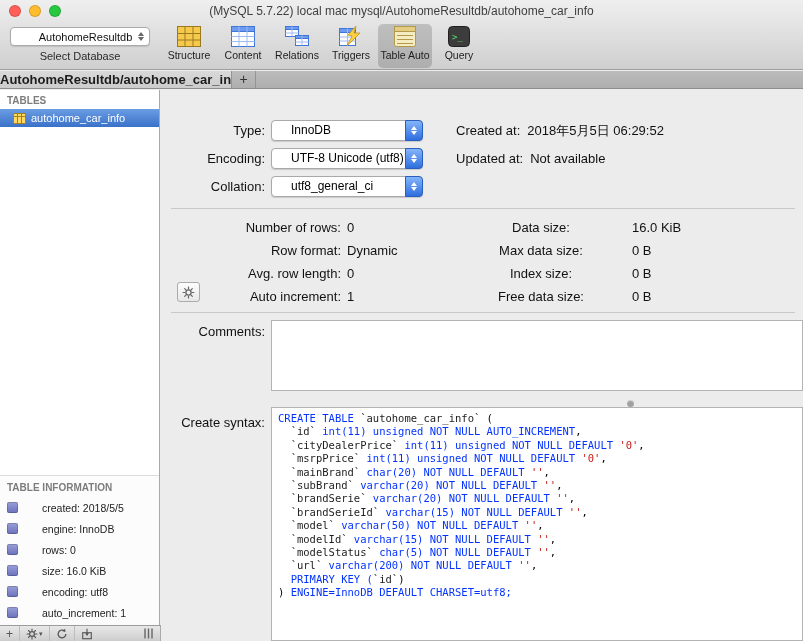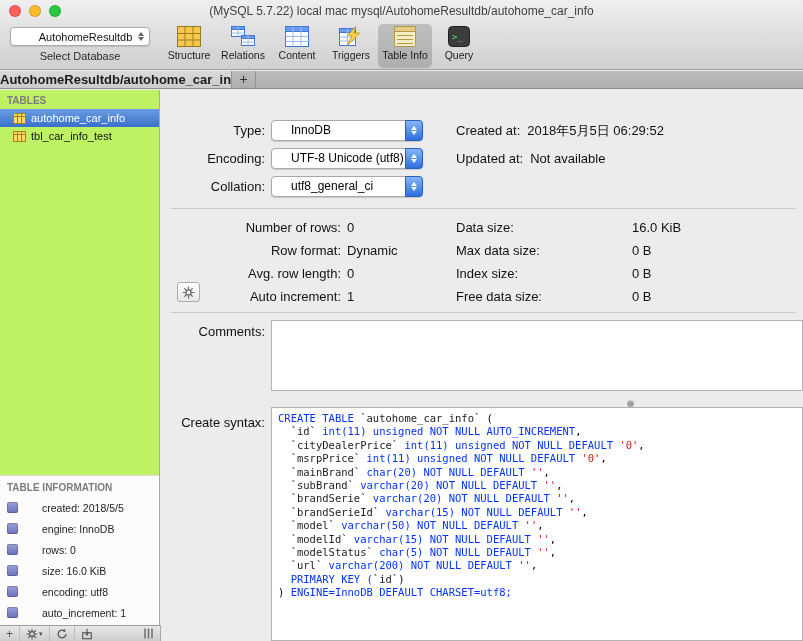--- a/index.html
+++ b/index.html
@@ -35,21 +35,21 @@
   
   .tabbar { position:absolute; top:71px; left:0; right:0; height:18px;
             background:linear-gradient(#bcbcbc,#aeaeae); border-bottom:1px solid #8d8d8d; display:flex; }
   .tab-active { width:232px; background:linear-gradient(#d9d9d9,#cccccc); border-right:1px solid #949494;
                 font-size:13px; font-weight:bold; color:#1c1c1c; text-align:right; line-height:17px;
                 overflow:hidden; white-space:nowrap; }
   .tab-plus { width:24px; border-right:1px solid #949494; text-align:center; line-height:16px;
               color:#333; font-size:14px; }
 
   
-  .sidebar { position:absolute; top:90px; left:0; width:160px; bottom:16px; background:#bef264;
+  .sidebar { position:absolute; top:90px; left:0; width:160px; bottom:16px; background:#ffffff;
              border-right:1px solid #a9a9a9; }
   .tables-header { padding:5px 7px 3px; font-size:10px; font-weight:bold; color:#7c7c7c; }
   .table-row { height:18px; display:flex; align-items:center; gap:5px; padding-left:13px;
                font-size:11px; color:#111; }
   .table-row.selected { background:linear-gradient(#6b9de4,#3a71c9); color:#fff; }
   .info-section { position:absolute; left:0; right:0; bottom:0; border-top:1px solid #dcdcdc;
                   padding:3px 0 2px; background:#fcfcfc; }
   .info-header { font-size:10px; font-weight:bold; color:#7c7c7c; padding:3px 7px 4px; }
   .info-item { display:flex; align-items:center; gap:24px; padding:0 7px; height:21px;
                font-size:10.5px; color:#222; }
@@ -79,21 +79,21 @@
                    justify-content:center; gap:1px; background:linear-gradient(#85b5fa,#2e6ede);
                    border:1px solid #2a5fc0; }
   .popup-stepper .tri.up { border-bottom-color:#fff; }
   .popup-stepper .tri.dn { border-top-color:#fff; }
   .meta-row { position:absolute; left:295px; line-height:21px; font-size:13px; color:#111; white-space:nowrap; }
   .meta-row .val { margin-left:7px; }
   .divider { position:absolute; left:10px; right:8px; height:1px; background:#c9c9c9; }
   .stat-label-l { position:absolute; left:0; width:180px; text-align:right; font-size:13px;
                   line-height:16px; color:#111; white-space:nowrap; }
   .stat-val-l   { position:absolute; left:186px; font-size:13px; line-height:16px; color:#111; white-space:nowrap; }
-  .stat-label-r { position:absolute; left:295px; width:170px; text-align:left; font-size:13px;
+  .stat-label-r { position:absolute; left:295px; width:170px; text-align:center; font-size:13px;
                   line-height:16px; color:#111; white-space:nowrap; }
   .stat-val-r   { position:absolute; left:471px; font-size:13px; line-height:16px; color:#111; white-space:nowrap; }
   .gear-button { position:absolute; left:16px; top:192px; width:23px; height:20px;
                  background:linear-gradient(#fdfdfd,#e7e7e7); border:1px solid #ababab; border-radius:3px;
                  display:flex; align-items:center; justify-content:center; }
   .comments-box { position:absolute; left:110px; top:230px; right:0; height:71px; background:#fff;
                   border:1px solid #b3b3b3; resize:none; font-family:"Liberation Sans",sans-serif;
                   font-size:12px; padding:3px 5px; outline:none; }
   .splitter-dot { position:absolute; left:466px; top:310px; width:7px; height:7px; border-radius:50%;
                   background:#a0a0a0; box-shadow:inset 0 1px 1px rgba(255,255,255,.6); }
@@ -130,53 +130,53 @@
     <div class="tool-items">
       <div class="tool-item">
         <svg width="24" height="21" viewBox="0 0 24 21">
           <rect x="0.5" y="0.5" width="23" height="20" fill="#f6c94c" stroke="#9a7a1e"></rect>
           <path d="M0.5 7.5H23.5 M0.5 14H23.5 M8 0.5V20.5 M16 0.5V20.5" stroke="#9a7a1e" fill="none"></path>
         </svg>
         <span class="tool-label">Structure</span>
       </div>
       <div class="tool-item">
         <svg width="24" height="21" viewBox="0 0 24 21">
+          <rect x="0.5" y="0.5" width="23" height="20" fill="#ffffff" stroke="#3f76d8"></rect>
+          <rect x="0.5" y="0.5" width="23" height="5" fill="#6d9bef" stroke="#3f76d8"></rect>
+          <path d="M0.5 10.5H23.5 M0.5 15.5H23.5 M8 0.5V20.5 M16 0.5V20.5" stroke="#9cbaf0" fill="none"></path>
+        </svg>
+        <span class="tool-label">Content</span>
+      </div>
+      <div class="tool-item">
+        <svg width="24" height="21" viewBox="0 0 24 21">
           <rect x="0.5" y="0.5" width="13" height="10" fill="#ffffff" stroke="#3f76d8"></rect>
           <rect x="0.5" y="0.5" width="13" height="3" fill="#6d9bef" stroke="#3f76d8"></rect>
           <path d="M0.5 7H13.5 M7 0.5V10.5" stroke="#9cbaf0" fill="none"></path>
           <rect x="10.5" y="9.5" width="13" height="10" fill="#ffffff" stroke="#3f76d8"></rect>
           <rect x="10.5" y="9.5" width="13" height="3" fill="#6d9bef" stroke="#3f76d8"></rect>
           <path d="M10.5 16H23.5 M17 9.5V19.5" stroke="#9cbaf0" fill="none"></path>
         </svg>
         <span class="tool-label">Relations</span>
       </div>
       <div class="tool-item">
         <svg width="24" height="21" viewBox="0 0 24 21">
-          <rect x="0.5" y="0.5" width="23" height="20" fill="#ffffff" stroke="#3f76d8"></rect>
-          <rect x="0.5" y="0.5" width="23" height="5" fill="#6d9bef" stroke="#3f76d8"></rect>
-          <path d="M0.5 10.5H23.5 M0.5 15.5H23.5 M8 0.5V20.5 M16 0.5V20.5" stroke="#9cbaf0" fill="none"></path>
-        </svg>
-        <span class="tool-label">Content</span>
-      </div>
-      <div class="tool-item">
-        <svg width="24" height="21" viewBox="0 0 24 21">
           <rect x="0.5" y="2.5" width="16" height="17" fill="#ffffff" stroke="#3f76d8"></rect>
           <rect x="0.5" y="2.5" width="16" height="4" fill="#6d9bef" stroke="#3f76d8"></rect>
           <path d="M0.5 11H16.5 M0.5 15H16.5 M8.5 2.5V19.5" stroke="#9cbaf0" fill="none"></path>
           <polygon points="17,0 9,9 13,10 8,20 21,7 15,7" fill="#ffcf3f" stroke="#c09420" stroke-width="0.8"></polygon>
         </svg>
         <span class="tool-label">Triggers</span>
       </div>
       <div class="tool-item active">
         <svg width="24" height="21" viewBox="0 0 24 21">
           <rect x="1.5" y="0.5" width="21" height="20" rx="2" fill="#f6ecc3" stroke="#b3994a"></rect>
           <rect x="1.5" y="0.5" width="21" height="5" fill="#e4cd82" stroke="#b3994a"></rect>
           <path d="M4 9.5H20 M4 13.5H20 M4 17.5H20" stroke="#b3994a" fill="none"></path>
         </svg>
-        <span class="tool-label">Table Info</span>
+        <span class="tool-label">Table Auto</span>
       </div>
       <div class="tool-item">
         <svg width="24" height="21" viewBox="0 0 24 21">
           <rect x="1.5" y="0.5" width="21" height="20" rx="4" fill="#3c3c3c" stroke="#202020"></rect>
           <text x="5" y="14" font-size="9" fill="#55e06f" font-family="DejaVu Sans Mono, monospace">&gt;_</text>
         </svg>
         <span class="tool-label">Query</span>
       </div>
     </div>
   </div>
@@ -187,27 +187,20 @@
   </div>
 
   <div class="sidebar">
     <div class="tables-header">TABLES</div>
     <div class="table-row selected">
       <svg width="13" height="11" viewBox="0 0 13 11">
         <rect x="0.5" y="0.5" width="12" height="10" fill="#ffd964" stroke="#a4831d"></rect>
         <path d="M0.5 3.5H12.5 M4.5 0.5V10.5 M8.5 0.5V10.5" stroke="#a4831d" fill="none"></path>
       </svg>
       <span>autohome_car_info</span>
-    </div>
-    <div class="table-row">
-      <svg width="13" height="11" viewBox="0 0 13 11">
-        <rect x="0.5" y="0.5" width="12" height="10" fill="#ffd964" stroke="#a4831d"></rect>
-        <path d="M0.5 3.5H12.5 M4.5 0.5V10.5 M8.5 0.5V10.5" stroke="#a4831d" fill="none"></path>
-      </svg>
-      <span>tbl_car_info_test</span>
     </div>
 
     <div class="info-section">
       <div class="info-header">TABLE INFORMATION</div>
       <div class="info-item">
         <span class="info-icon"></span>
         <span>created: 2018/5/5</span>
       </div>
       <div class="info-item">
         <span class="info-icon"></span>

